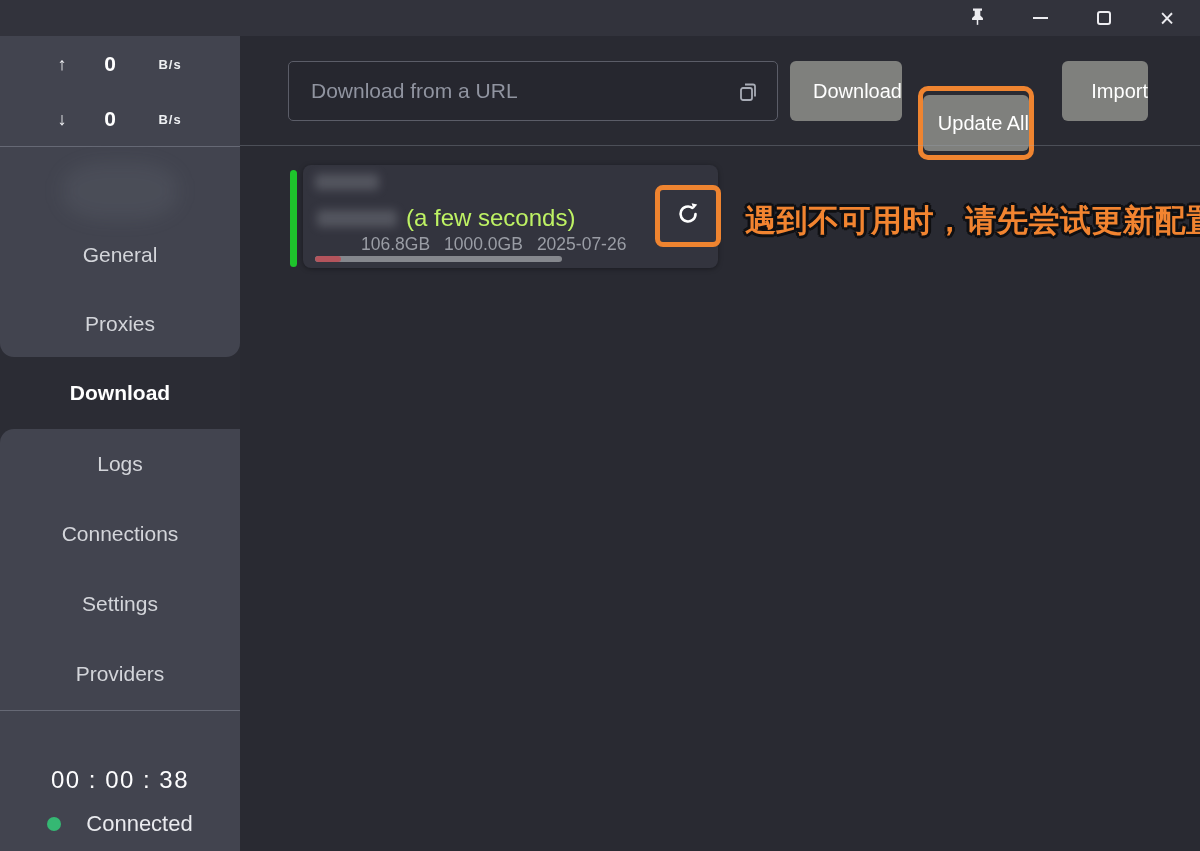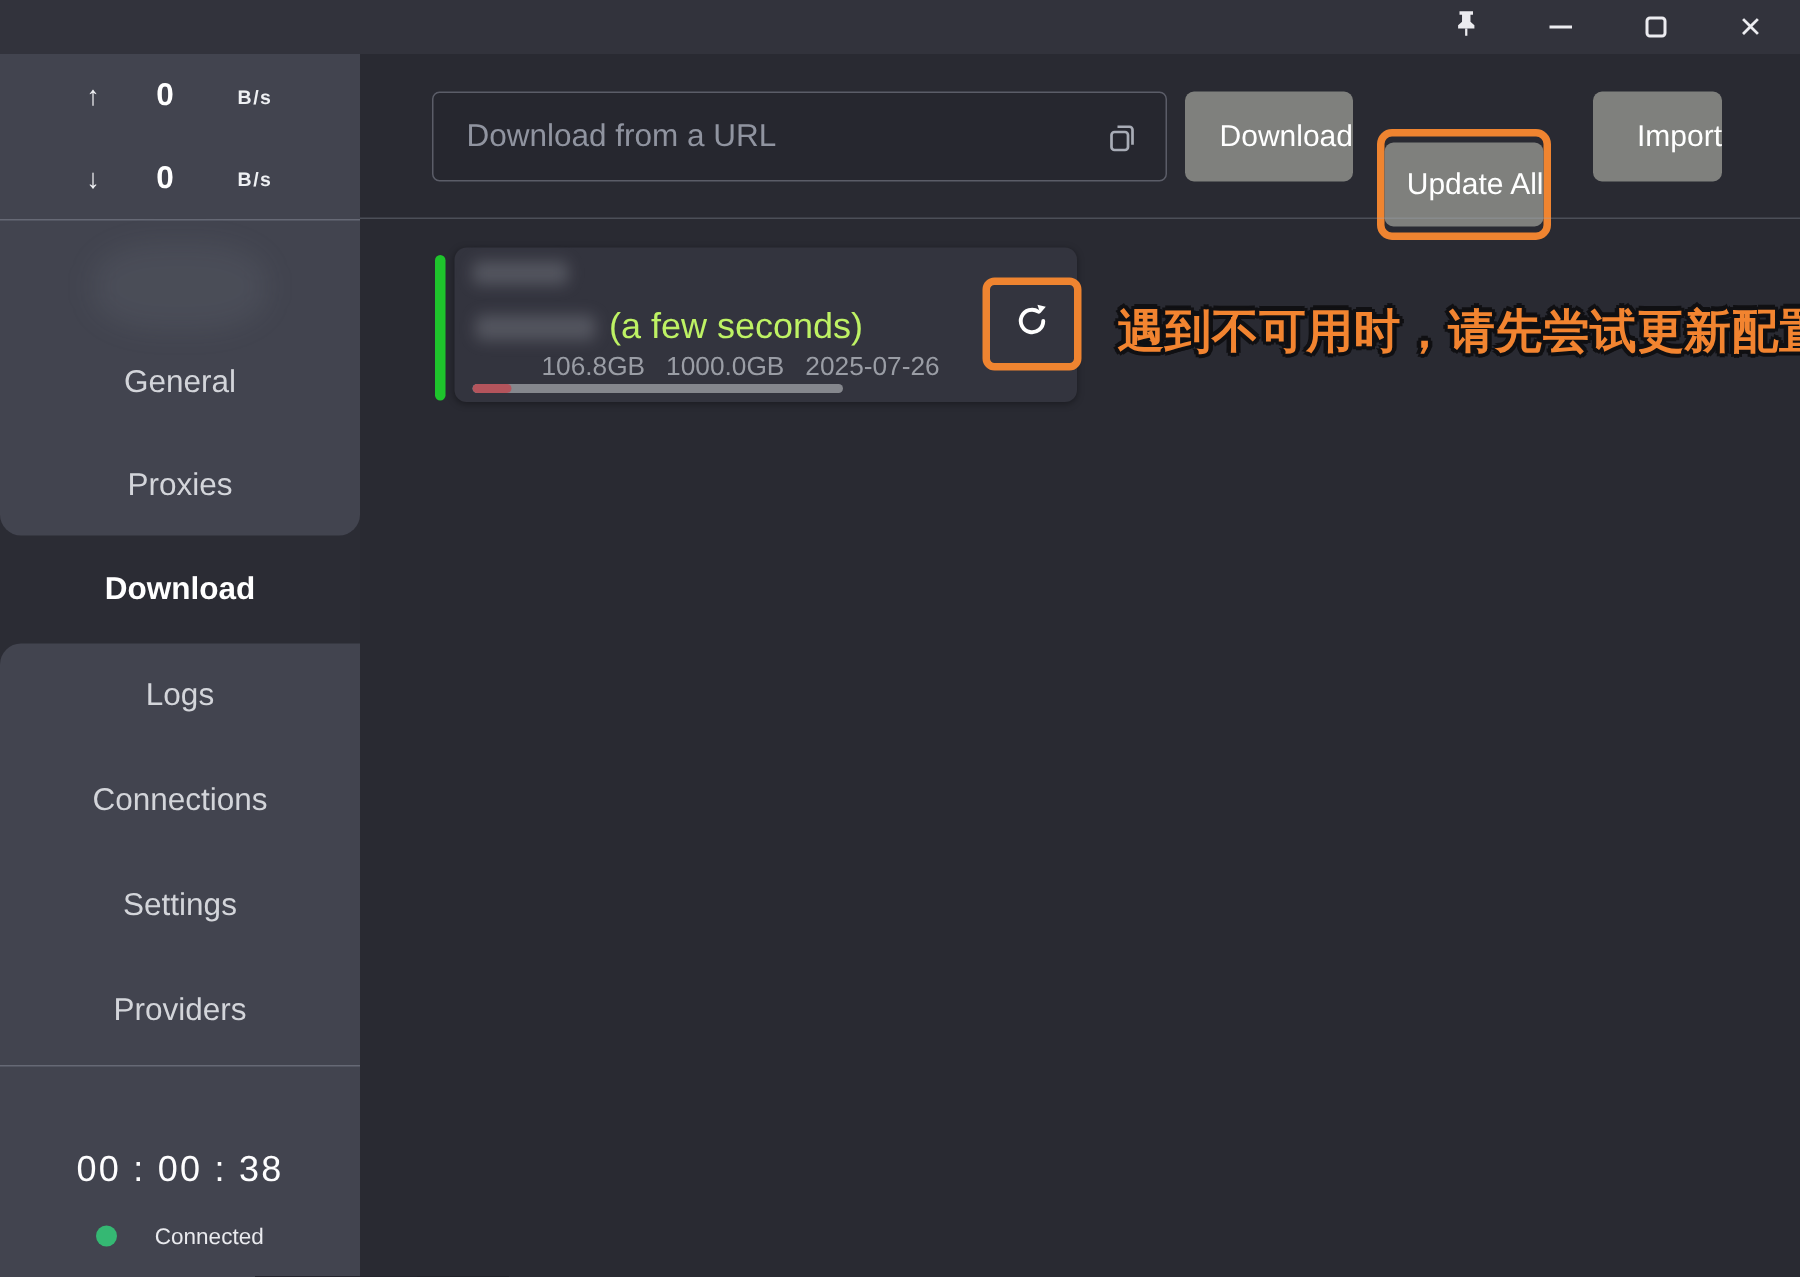--- a/index.html
+++ b/index.html
@@ -41,21 +41,21 @@
 
   .nav-item { position:absolute; left:0; width:240px; height:44px; text-align:center;
               line-height:44px; font-size:21px; color:#d3d5da; cursor:pointer; }
   .nav-item.active { position:static; color:#ffffff; font-weight:700; }
 
   .uptime { position:absolute; top:329px; left:0; width:240px; height:44px; text-align:center;
             line-height:44px; font-size:24px; color:#fdfdfe; letter-spacing:1.5px; }
   .status-row { position:absolute; top:381px; left:0; width:240px; height:28px;
                 display:flex; align-items:center; justify-content:center; gap:10px; }
   .status-dot { width:14px; height:14px; border-radius:50%; background:#35b873; }
-  .status-label { font-size:15px; color:#e9eaee;margin-left:15px; }
+  .status-label { font-size:22px; color:#e9eaee;margin-left:15px; }
 
   
   .main { position:absolute; left:240px; top:36px; width:960px; height:815px; background:#292a32; }
   .main-sep { position:absolute; top:109px; left:0; width:960px; height:1px;
               background:rgba(160,166,180,0.30); }
 
   .url-input { position:absolute; left:48px; top:25px; width:490px; height:60px;
                background:#26272f; border:1px solid #5b5d68; border-radius:5px;
                color:#c9ccd3; font-size:21px; padding:0 56px 0 22px; outline:none;
                font-family:"Liberation Sans","DejaVu Sans",sans-serif; }

